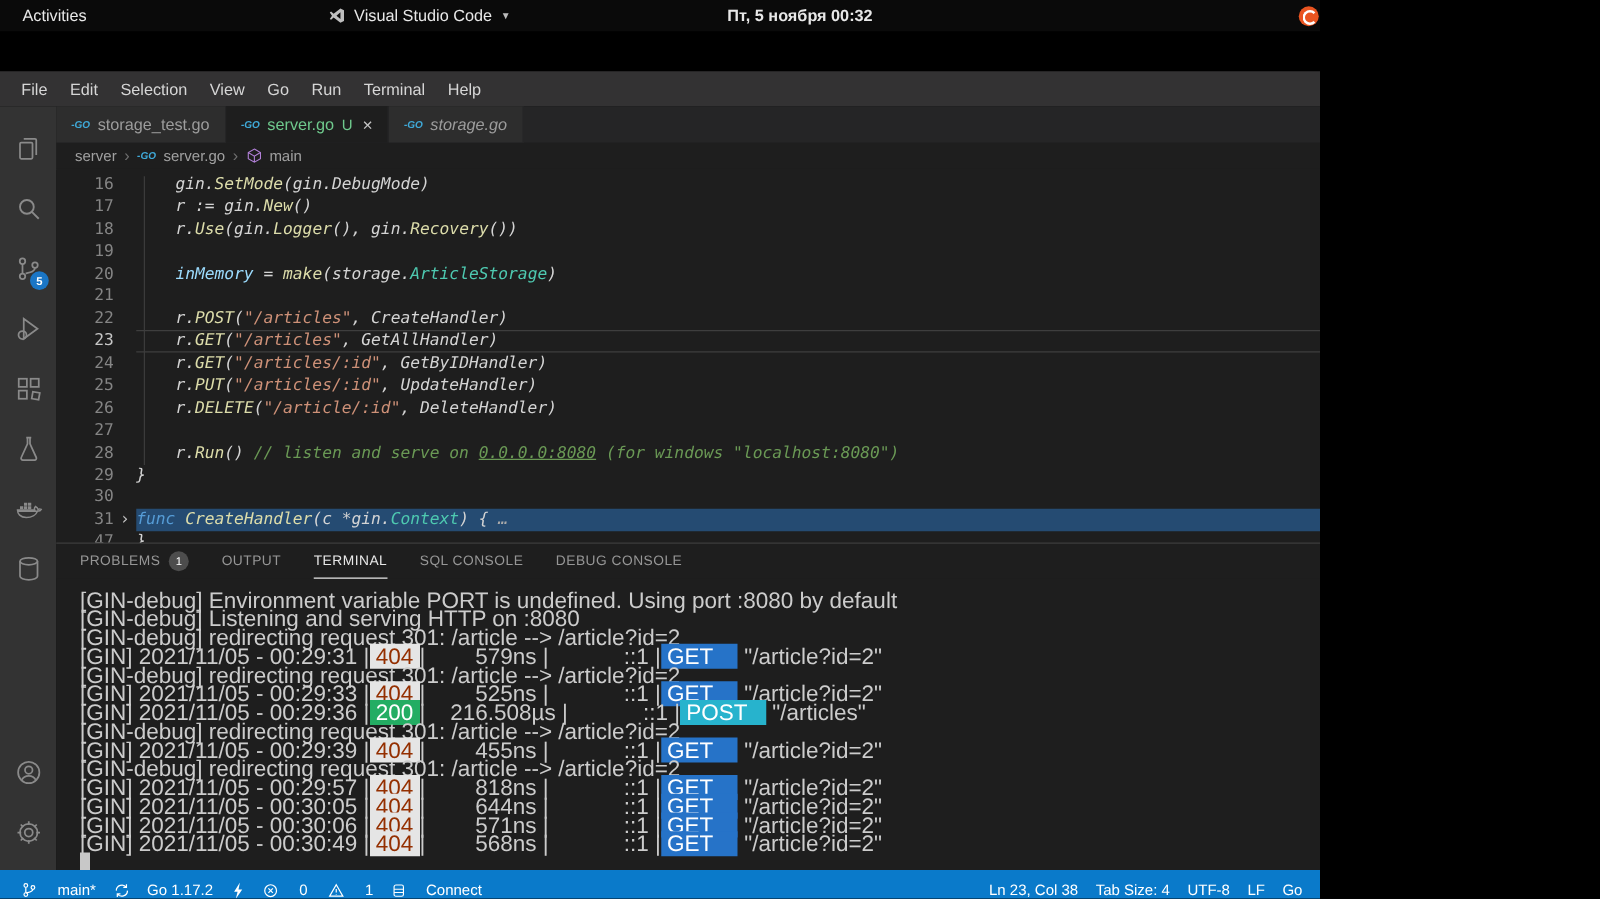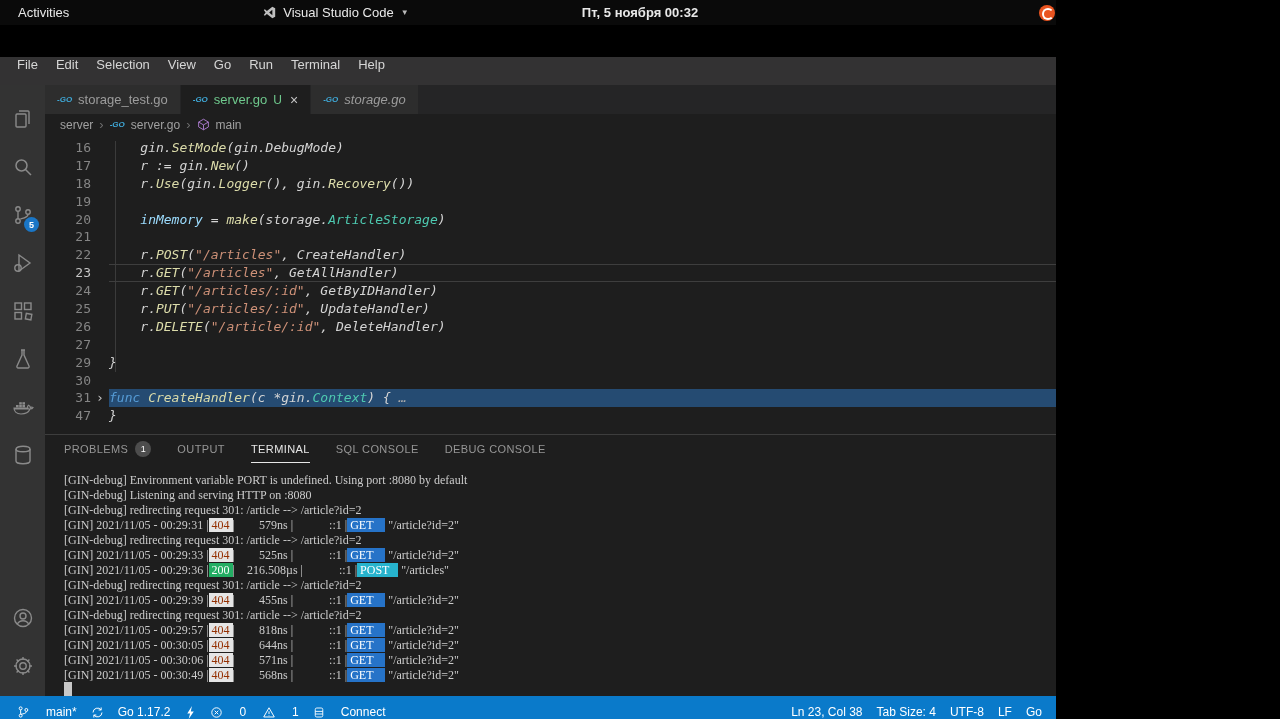--- a/index.html
+++ b/index.html
@@ -28,21 +28,21 @@
   .win-title { position:absolute; left:0; right:0; top:0; height:32px; display:flex; align-items:center;
                justify-content:center; color:#eaeaea; font-size:13px; font-weight:700; }
   .win-controls { position:absolute; right:12px; top:0; height:32px; display:flex; align-items:center; gap:20px; }
   .wc-min { width:12px; height:2px; background:#d9d9d9; }
   .wc-restore { width:10px; height:10px; border:1.5px solid #d9d9d9; position:relative; }
   .wc-close { width:19px; height:19px; border-radius:50%; background:#e65232; color:#fff;
               display:flex; align-items:center; justify-content:center; font-size:12px; }
 
   
   .menubar { position:absolute; left:0; top:57px; width:1280px; height:28px; background:#333233;
-             display:flex; align-items:flex-start; padding-left:8px; }
+             display:flex; align-items:center; padding-left:8px; }
   .menu-item { padding:0 9px; font-size:13px; color:#d6d6d6; }
 
   
   .main { position:absolute; left:0; top:85px; width:1280px; height:611px; display:flex; }
   .activity-bar { width:45px; background:#333333; display:flex; flex-direction:column; align-items:center;
                   padding-top:10px; gap:0; position:relative; }
   .ab-item { width:45px; height:48px; display:flex; align-items:center; justify-content:center;
              color:#8a8a8a; position:relative; }
   .ab-badge { position:absolute; right:6px; bottom:7px; min-width:15px; height:15px; border-radius:50%;
               background:#1a76c6; color:#fff; font-size:9px; font-weight:700;
@@ -100,21 +100,21 @@
   .panel-tab.active { color:#e7e7e7; border-bottom:1px solid #e7e7e7; }
   .p-badge { min-width:16px; height:16px; border-radius:50%; background:#4d4d4d; color:#fff; font-size:9px;
              display:flex; align-items:center; justify-content:center; }
   .panel-actions { position:absolute; right:12px; top:0; height:29px; display:flex; align-items:center;
                    gap:13px; color:#c5c5c5; font-size:12px; }
   .shell-item { display:flex; align-items:center; gap:5px; font-size:12px; color:#cccccc; }
   .plus-combo { display:flex; align-items:center; gap:2px; font-size:15px; }
   .chev { font-size:9px; color:#c5c5c5; }
 
   .terminal { flex:1; position:relative; overflow:hidden; padding:10px 0 0 19px;
-              font-family:Liberation Serif, serif; font-size:12px; color:#cccccc; }
+              font-family:Liberation Sans, sans-serif; font-size:18px; color:#cccccc; }
   .term-row { height:15px; line-height:15px; white-space:pre; }
   .st-404 { background:#e5e5e5; color:#942f00; }
   .st-200 { background:#23ad63; color:#fff; }
   .m-get { background:#2673c8; color:#fff; }
   .m-post { background:#27b3cd; color:#fff; }
   .term-cursor { position:absolute; left:19px; bottom:0px; width:8px; height:14px; background:#c8c8c8; }
 
   
   .status-bar { position:absolute; left:0; top:696px; width:1280px; height:23px; background:#0a7aca;
                 color:#fff; font-size:12px; display:flex; align-items:center; justify-content:space-between;
@@ -311,20 +311,21 @@
             <div class="code-row"><span class="gutter">18</span><span class="fold"></span><span class="code">    <span class="tk-pl">r.</span><span class="tk-fn">Use</span><span class="tk-pl">(gin.</span><span class="tk-fn">Logger</span><span class="tk-pl">(), gin.</span><span class="tk-fn">Recovery</span><span class="tk-pl">())</span></span></div>
             <div class="code-row"><span class="gutter">19</span><span class="fold"></span><span class="code">    </span></div>
             <div class="code-row"><span class="gutter">20</span><span class="fold"></span><span class="code">    <span class="tk-var">inMemory</span><span class="tk-pl"> = </span><span class="tk-fn">make</span><span class="tk-pl">(storage.</span><span class="tk-type">ArticleStorage</span><span class="tk-pl">)</span></span></div>
             <div class="code-row"><span class="gutter">21</span><span class="fold"></span><span class="code">    </span></div>
             <div class="code-row"><span class="gutter">22</span><span class="fold"></span><span class="code">    <span class="tk-pl">r.</span><span class="tk-fn">POST</span><span class="tk-pl">(</span><span class="tk-str">"/articles"</span><span class="tk-pl">, CreateHandler)</span></span></div>
             <div class="code-row current"><div class="row-hl"></div><span class="gutter">23</span><span class="fold"></span><span class="code">    <span class="tk-pl">r.</span><span class="tk-fn">GET</span><span class="tk-pl">(</span><span class="tk-str">"/articles"</span><span class="tk-pl">, GetAllHandler)</span></span></div>
             <div class="code-row"><span class="gutter">24</span><span class="fold"></span><span class="code">    <span class="tk-pl">r.</span><span class="tk-fn">GET</span><span class="tk-pl">(</span><span class="tk-str">"/articles/:id"</span><span class="tk-pl">, GetByIDHandler)</span></span></div>
             <div class="code-row"><span class="gutter">25</span><span class="fold"></span><span class="code">    <span class="tk-pl">r.</span><span class="tk-fn">PUT</span><span class="tk-pl">(</span><span class="tk-str">"/articles/:id"</span><span class="tk-pl">, UpdateHandler)</span></span></div>
             <div class="code-row"><span class="gutter">26</span><span class="fold"></span><span class="code">    <span class="tk-pl">r.</span><span class="tk-fn">DELETE</span><span class="tk-pl">(</span><span class="tk-str">"/article/:id"</span><span class="tk-pl">, DeleteHandler)</span></span></div>
             <div class="code-row"><span class="gutter">27</span><span class="fold"></span><span class="code">    </span></div>
+            <div class="code-row"><span class="gutter">28</span><span class="fold"></span><span class="code">    <span class="tk-pl">r.</span><span class="tk-fn">Run</span><span class="tk-pl">() </span><span class="tk-com">// listen and serve on </span><span class="tk-comlink">0.0.0.0:8080</span><span class="tk-com"> (for windows "localhost:8080")</span></span></div>
             <div class="code-row"><span class="gutter">29</span><span class="fold"></span><span class="code"><span class="tk-pl">}</span></span></div>
             <div class="code-row"><span class="gutter">30</span><span class="fold"></span><span class="code"></span></div>
             <div class="code-row folded"><div class="row-hl"></div><span class="gutter">31</span><span class="fold">›</span><span class="code"><span class="tk-kw">func </span><span class="tk-fn">CreateHandler</span><span class="tk-pl">(c </span><span class="tk-pl">*gin.</span><span class="tk-type">Context</span><span class="tk-pl">) { </span><span class="tk-fold">…</span></span></div>
             <div class="code-row"><span class="gutter">47</span><span class="fold"></span><span class="code"><span class="tk-pl">}</span></span></div>
           </div>
         <div class="minimap" id="minimap">
             <div class="mm-band"></div>
             <div class="mm-row" style="top: 0px; width: 10px; background: rgba(212, 212, 212, 0.55); left: 4px;"></div>
             <div class="mm-row" style="top: 4.1px; width: 63px; background: rgba(220, 220, 170, 0.5); left: 10px;"></div>
             <div class="mm-row" style="top: 8.2px; width: 54px; background: rgba(106, 153, 85, 0.6); left: 10px;"></div>

